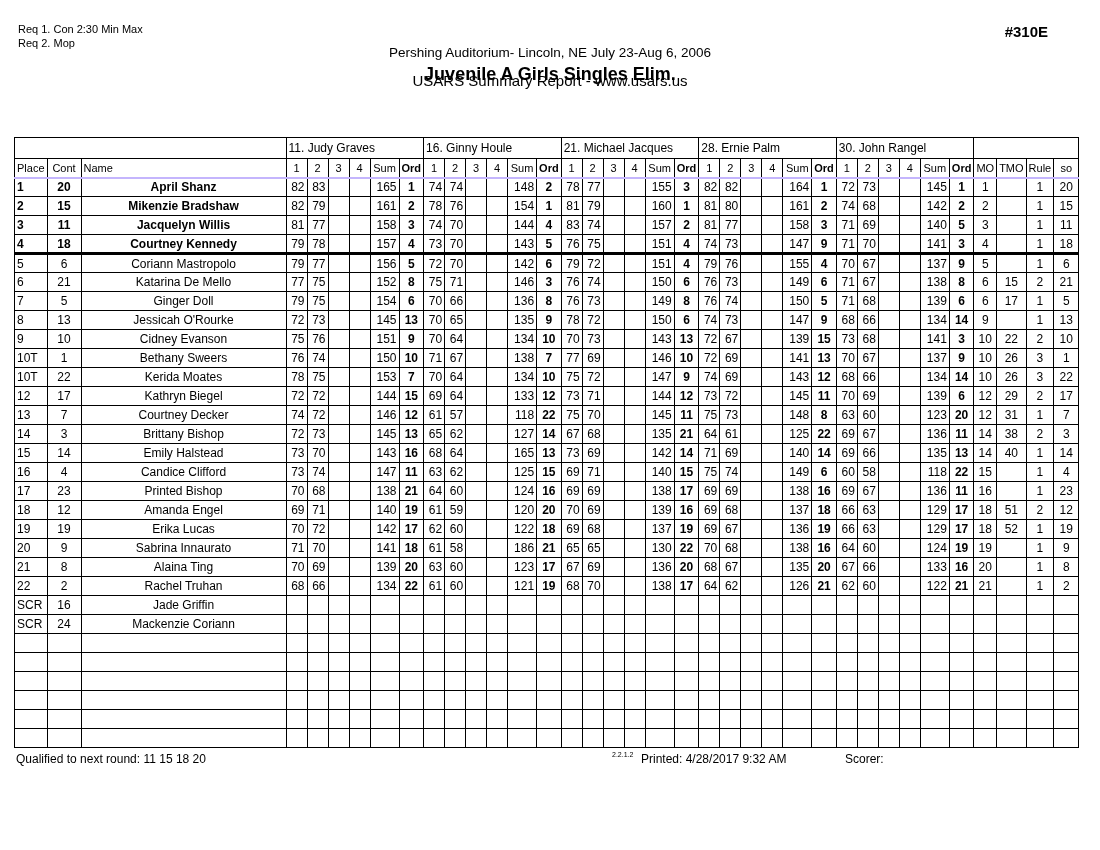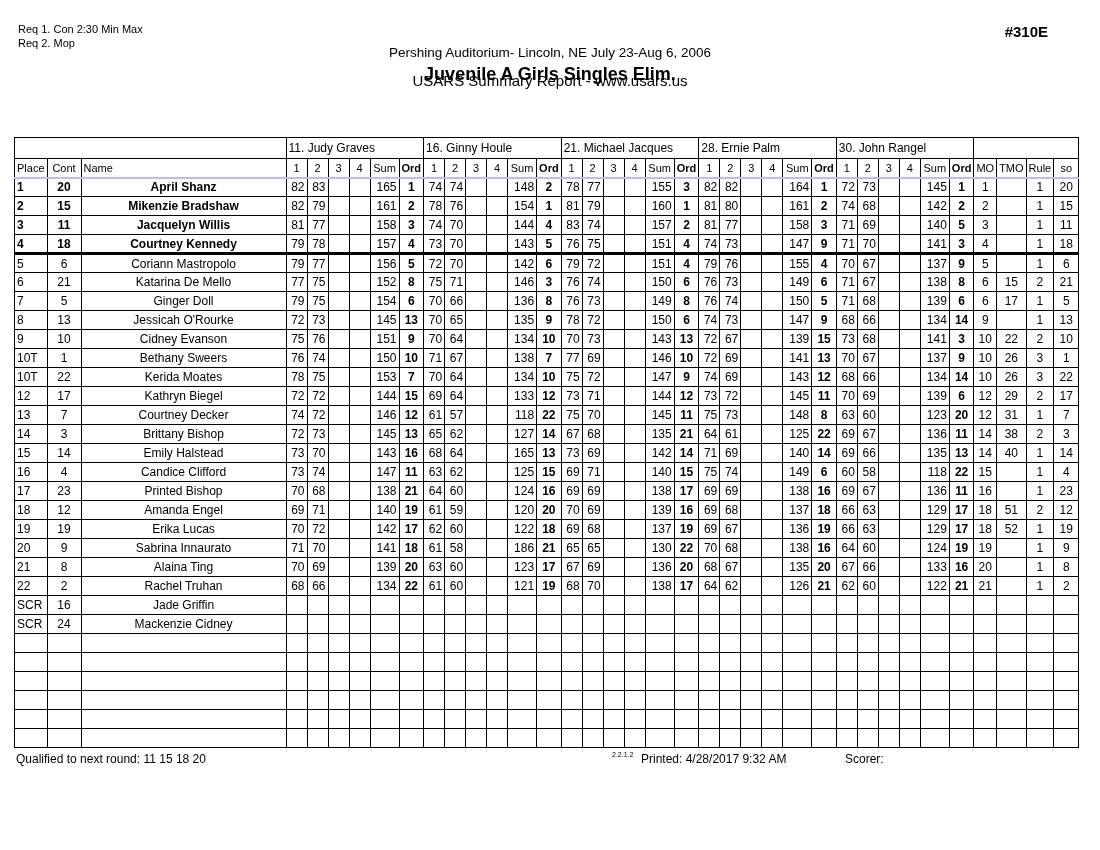--- a/index.html
+++ b/index.html
@@ -1034,21 +1034,21 @@
           <td class="c-sum"></td>
           <td class="c-ord"></td>
           <td class="c-stat"></td>
           <td class="c-stat"></td>
           <td class="c-stat"></td>
           <td class="c-stat"></td>
         </tr>
         <tr class="">
           <td class="c-place">SCR</td>
           <td class="c-cont">24</td>
-          <td class="c-name">Mackenzie Cidney</td>
+          <td class="c-name">Mackenzie Coriann</td>
           <td class="c-score"></td>
           <td class="c-score"></td>
           <td class="c-score"></td>
           <td class="c-score"></td>
           <td class="c-sum"></td>
           <td class="c-ord"></td>
           <td class="c-score"></td>
           <td class="c-score"></td>
           <td class="c-score"></td>
           <td class="c-score"></td>

